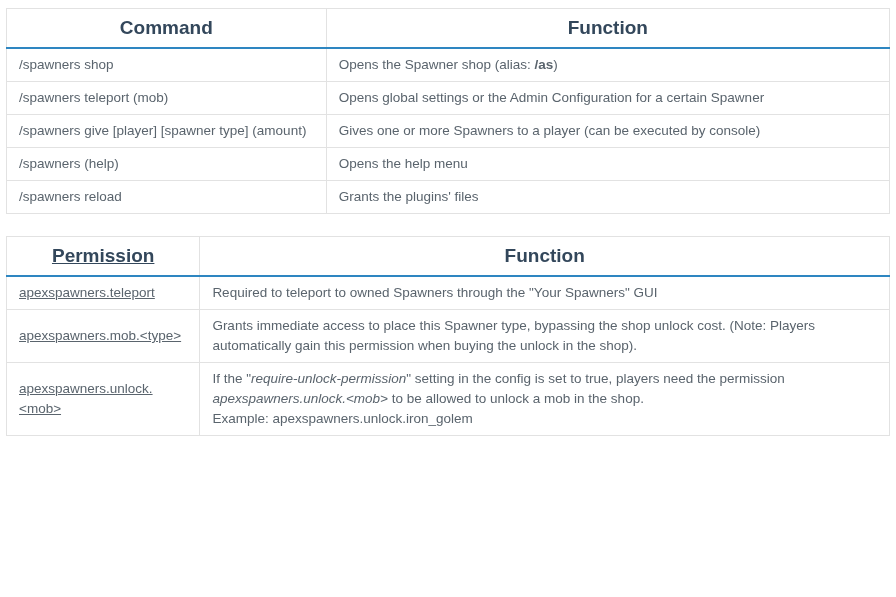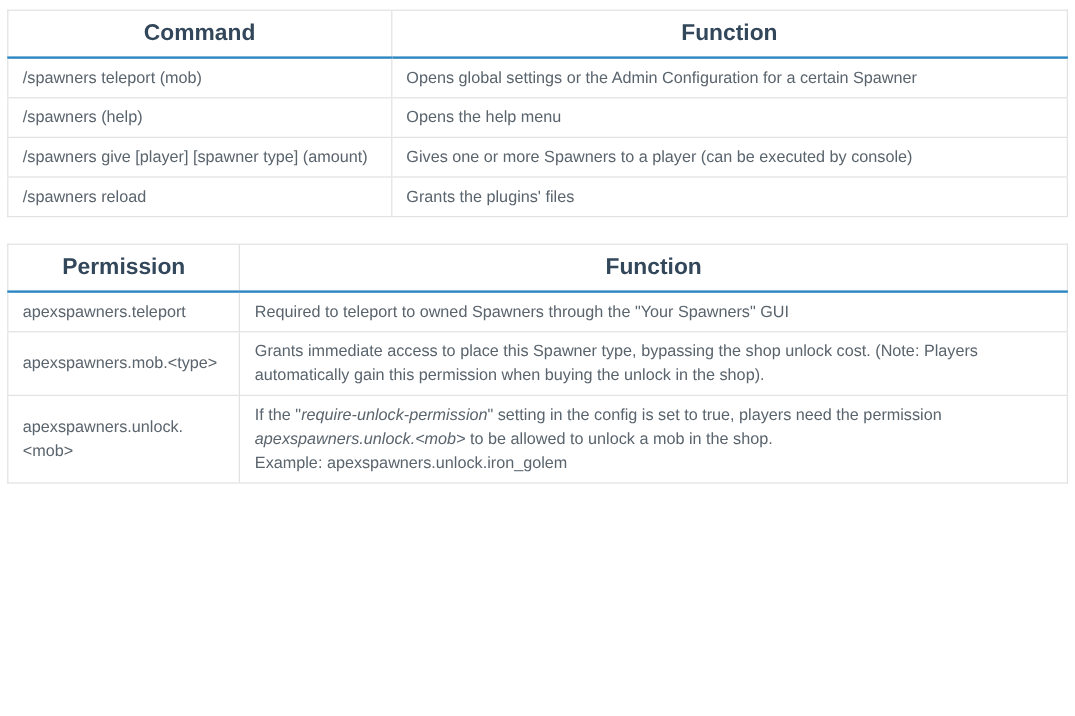--- a/index.html
+++ b/index.html
@@ -40,48 +40,52 @@
     font-size: 13.5px;
     line-height: 20px;
     padding: 6px 12px;
     border-top: 1px solid var(--border);
     border-right: 1px solid var(--border);
     vertical-align: middle;
     word-wrap: break-word;
   }
   td:last-child{ border-right: none; }
   .table-commands .col1{ width: 36.2%; }
-  .table-permissions .col1{ width: 21.9%; }
+  .table-permissions .col1{ width: 21.9%; text-decoration: underline; }
   td strong{ font-weight: 700; }
   td em{ font-style: italic; }
 </style>
 </head>
 <body>
 
 <div class="page">
 
   <table class="doc-table table-commands">
     <thead>
       <tr>
         <th class="col1">Command</th>
         <th>Function</th>
       </tr>
     </thead>
     <tbody>
         <tr>
+          <td class="col1">/spawners shop</td>
+          <td><span>Opens the Spawner shop (alias: </span><strong>/as</strong><span>)</span></td>
+        </tr>
+        <tr>
           <td class="col1">/spawners teleport (mob)</td>
           <td><span>Opens global settings or the Admin Configuration for a certain Spawner</span></td>
         </tr>
         <tr>
+          <td class="col1">/spawners give [player] [spawner type] (amount)</td>
+          <td><span>Gives one or more Spawners to a player (can be executed by console)</span></td>
+        </tr>
+        <tr>
           <td class="col1">/spawners (help)</td>
           <td><span>Opens the help menu</span></td>
-        </tr>
-        <tr>
-          <td class="col1">/spawners give [player] [spawner type] (amount)</td>
-          <td><span>Gives one or more Spawners to a player (can be executed by console)</span></td>
         </tr>
         <tr>
           <td class="col1">/spawners reload</td>
           <td><span>Grants the plugins' files</span></td>
         </tr>
       </tbody>
   </table>
 
   <table class="doc-table table-permissions">
     <thead>

